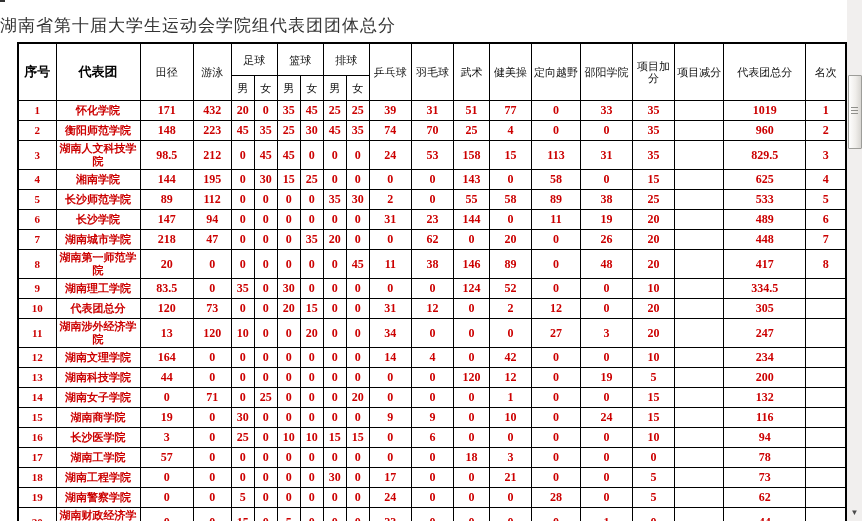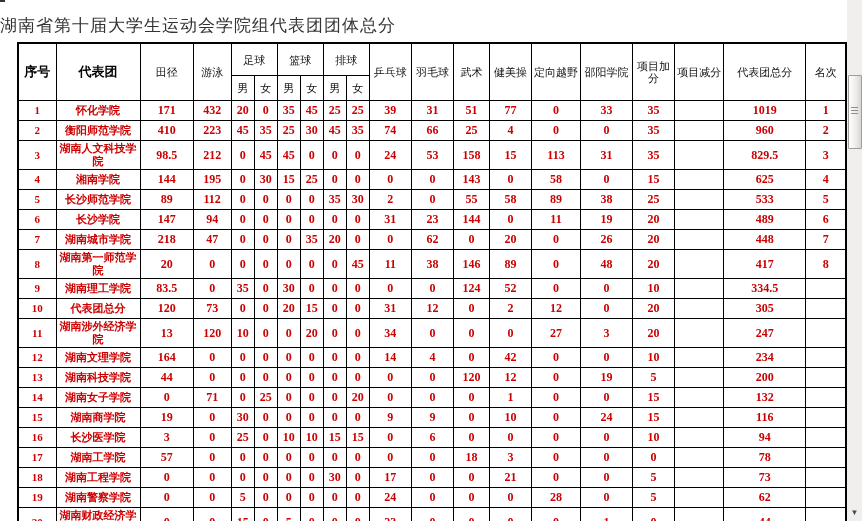--- a/index.html
+++ b/index.html
@@ -138,30 +138,30 @@
         <td class="c-val">0</td>
         <td class="c-val">33</td>
         <td class="c-val">35</td>
         <td class="c-val"></td>
         <td class="c-val">1019</td>
         <td class="c-val">1</td>
       </tr>
       <tr>
         <td class="c-no">2</td>
         <td class="c-name">衡阳师范学院</td>
-        <td class="c-val">410</td>
+        <td class="c-val">148</td>
         <td class="c-val">223</td>
         <td class="c-val">45</td>
         <td class="c-val">35</td>
         <td class="c-val">25</td>
         <td class="c-val">30</td>
         <td class="c-val">45</td>
         <td class="c-val">35</td>
         <td class="c-val">74</td>
-        <td class="c-val">66</td>
+        <td class="c-val">70</td>
         <td class="c-val">25</td>
         <td class="c-val">4</td>
         <td class="c-val">0</td>
         <td class="c-val">0</td>
         <td class="c-val">35</td>
         <td class="c-val"></td>
         <td class="c-val">960</td>
         <td class="c-val">2</td>
       </tr>
       <tr>

